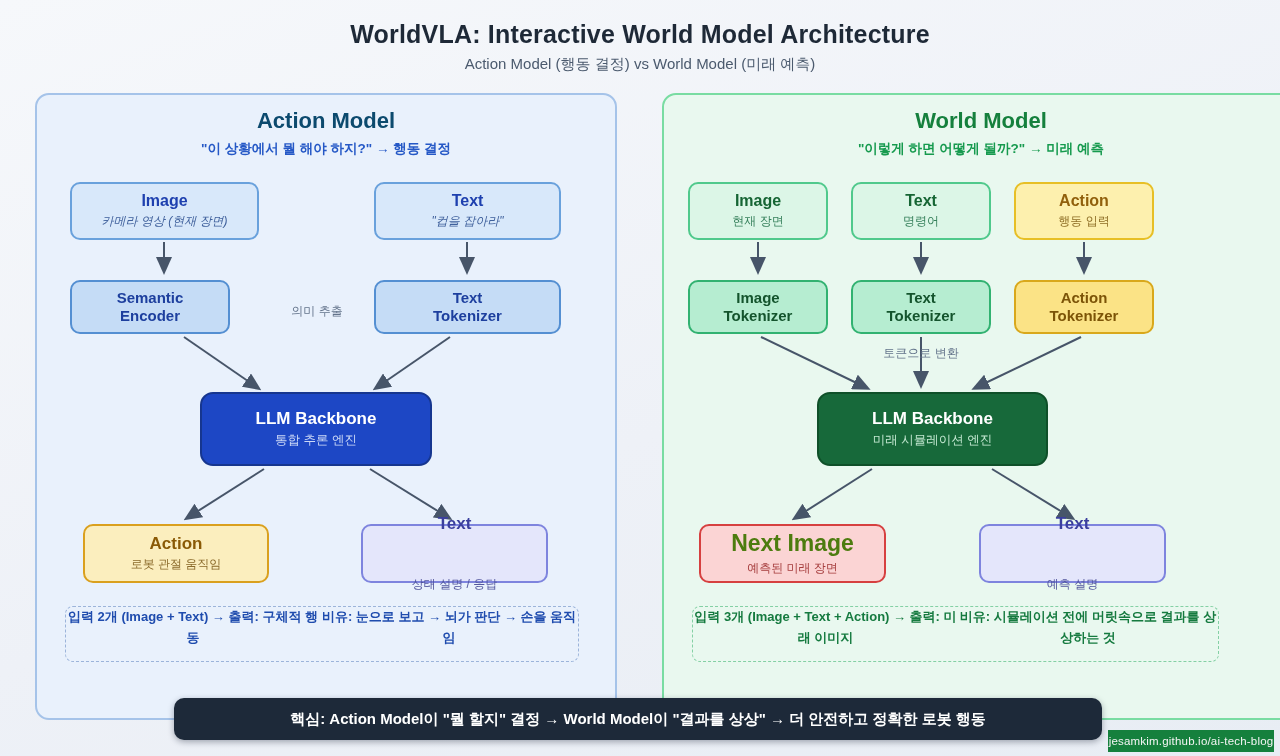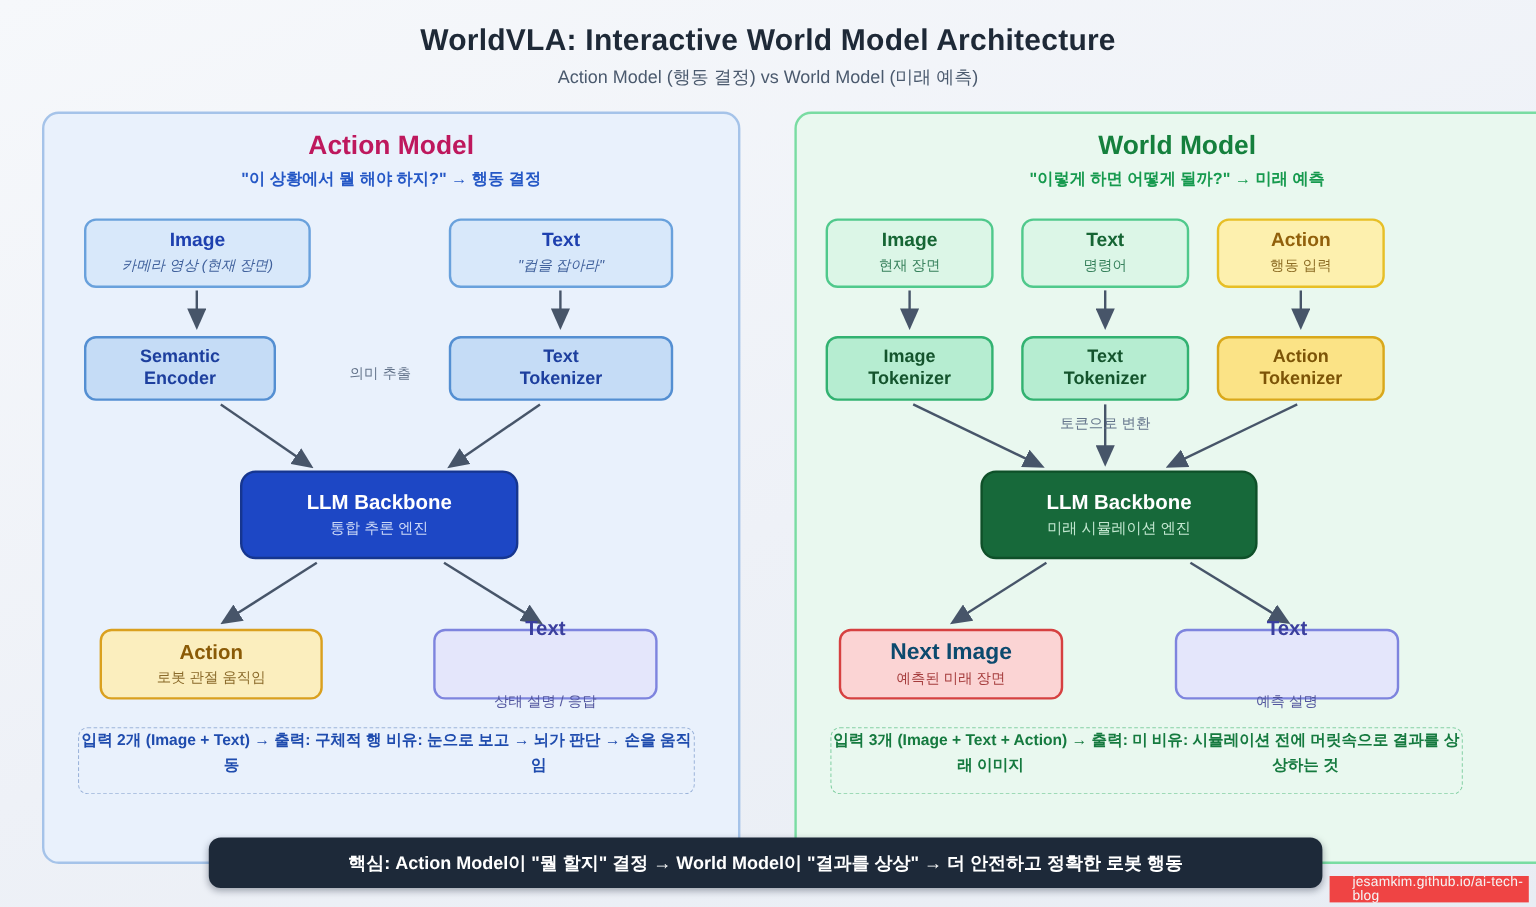--- a/index.html
+++ b/index.html
@@ -13,21 +13,21 @@
 
   
   .page-title { left:0; right:0; top:20px; text-align:center; font-size:25px; font-weight:bold; color:#1e2937; letter-spacing:.2px; }
   .page-subtitle { left:0; right:0; top:55px; text-align:center; font-size:15px; color:#4b5a6e; }
 
   
   .panel { border-radius:14px; border:2px solid; }
   .panel-blue  { left:35px;  top:93px; width:582px; height:627px; background:#e9f1fc; border-color:#a5c3e9; }
   .panel-green { left:662px; top:93px; width:638px; height:627px; background:#e9f8ef; border-color:#79dca2; }
   .panel-title { left:0; right:0; top:13px; text-align:center; font-size:22px; font-weight:bold; }
-  .panel-blue  .panel-title { color:#be185d; }
+  .panel-blue  .panel-title { color:#0c4a6e; }
   .panel-green .panel-title { color:#15803d; }
   .panel-tagline { left:0; right:0; top:45px; text-align:center; font-size:13.5px; font-weight:600; }
   .panel-blue  .panel-tagline { color:#2558c6; }
   .panel-green .panel-tagline { color:#169a4e; }
 
   
   .node { position:absolute; border-radius:10px; border:2px solid; display:flex; flex-direction:column; justify-content:center; align-items:center; text-align:center; gap:2px; }
   .nt { font-weight:bold; font-size:16px; line-height:1.18; white-space:pre-line; }
   .ns { font-size:12px; }
 
@@ -50,33 +50,33 @@
   .n-llm-green { background:#17693a; border-color:#0f5029; border-radius:13px; }
   .n-llm-blue .nt, .n-llm-green .nt { color:#ffffff; font-size:17px; }
   .n-llm-blue  .ns { color:#ccd9f7; font-size:12.5px; }
   .n-llm-green .ns { color:#c2e7d0; font-size:12.5px; }
 
   .n-action-out { background:#fbeebe; border-color:#daa01e; border-width:2.5px; }
   .n-action-out .nt { color:#8a5a06; font-size:17px; } .n-action-out .ns { color:#8a6a2a; }
   .n-lav-out { background:#e4e6fb; border-color:#7e84de; }
   .n-lav-out .nt { color:#3b3f9e; font-size:17px; } .n-lav-out .ns { color:#52569e;margin-top:40px; }
   .n-red-out { background:#fbd4d4; border-color:#d64040; border-width:2.5px; }
-  .n-red-out .nt { color:#0c4a6e; font-size:19px;text-align:center; } .n-red-out .ns { color:#a53c3c; }
+  .n-red-out .nt { color:#4d7c0f; font-size:23px;text-align:center; } .n-red-out .ns { color:#a53c3c; }
 
   .flow-label { position:absolute; font-size:12px; color:#64748b; text-align:center; width:110px; }
 
   .note { position:absolute; border:1.5px dashed; border-radius:8px; display:flex; justify-content:center; text-align:center; font-size:13px; font-weight:600; line-height:1.6; }
   .note-blue  { border-color:#9cb4da; color:#1f4cae; background:transparent; }
   .note-green { border-color:#84d0a4; color:#157a3f; background:transparent; }
 
   .arrows { position:absolute; pointer-events:none; }
   .arrows line { stroke:#475569; stroke-width:2; }
 
   .banner { left:174px; top:698px; width:928px; height:42px; background:#1d2939; border-radius:10px; color:#ffffff; font-size:15px; font-weight:bold; display:flex; align-items:center; justify-content:center; box-shadow:0 2px 6px rgba(15,23,42,.35); }
-  .watermark { left:1108px; top:730px; width:166px; height:22px; background:#ef4444; color:#f5f5f5; font-size:11.5px; display:flex; align-items:center; justify-content:center; letter-spacing:.2px;padding-left:19px; }
+  .watermark { left:1108px; top:730px; width:166px; height:22px; background:#15803d; color:#f5f5f5; font-size:11.5px; display:flex; align-items:center; justify-content:center; letter-spacing:.2px; }
 </style>
 </head>
 <body>
 
 <div>
 
   <div class="abs page-title">WorldVLA: Interactive World Model Architecture</div>
   <div class="abs page-subtitle">Action Model (행동 결정) vs World Model (미래 예측)</div>
 
   <div class="abs panel panel-blue">

